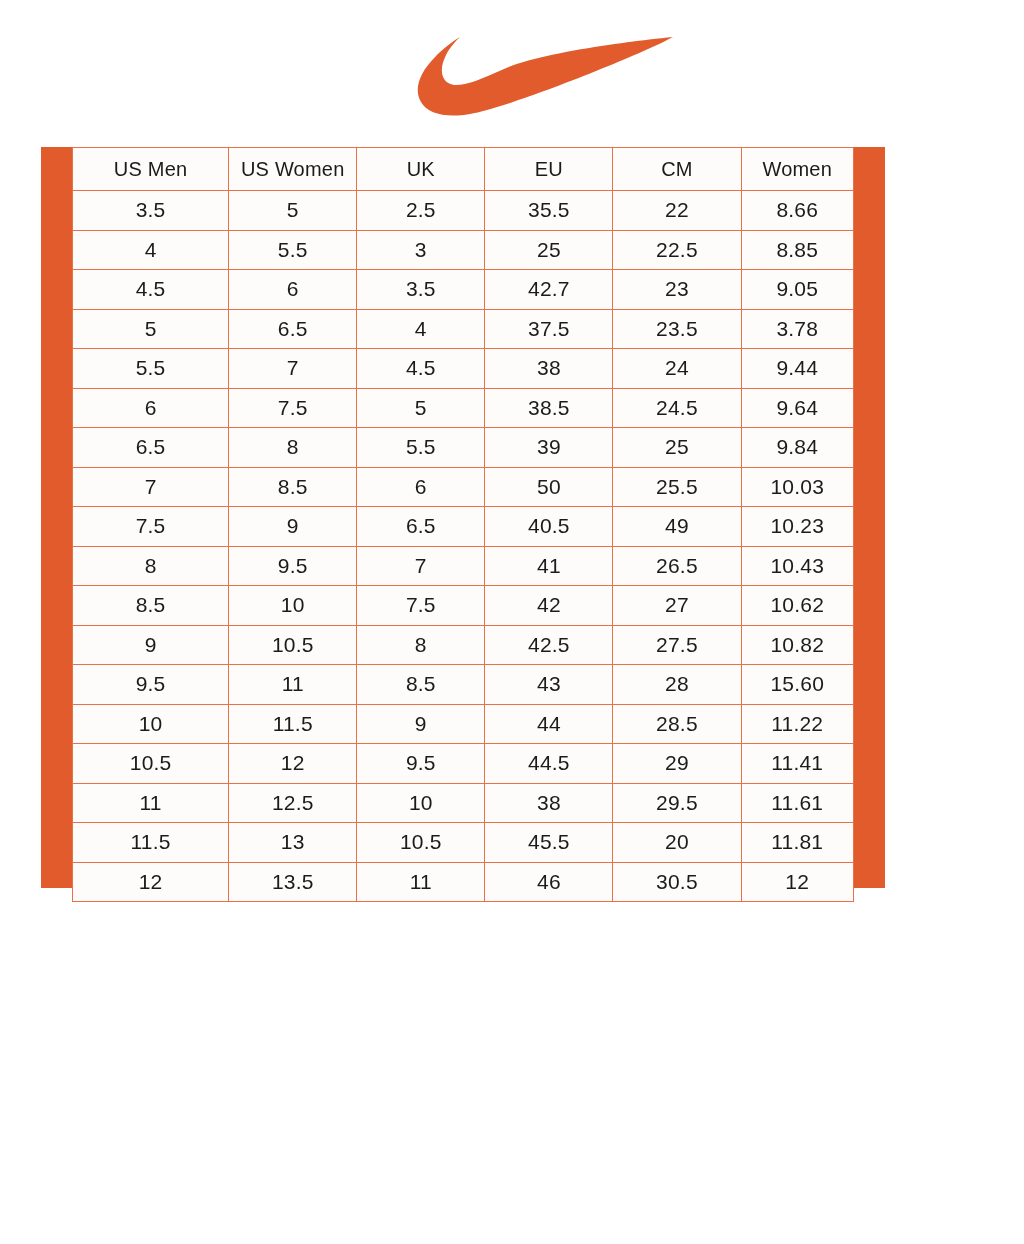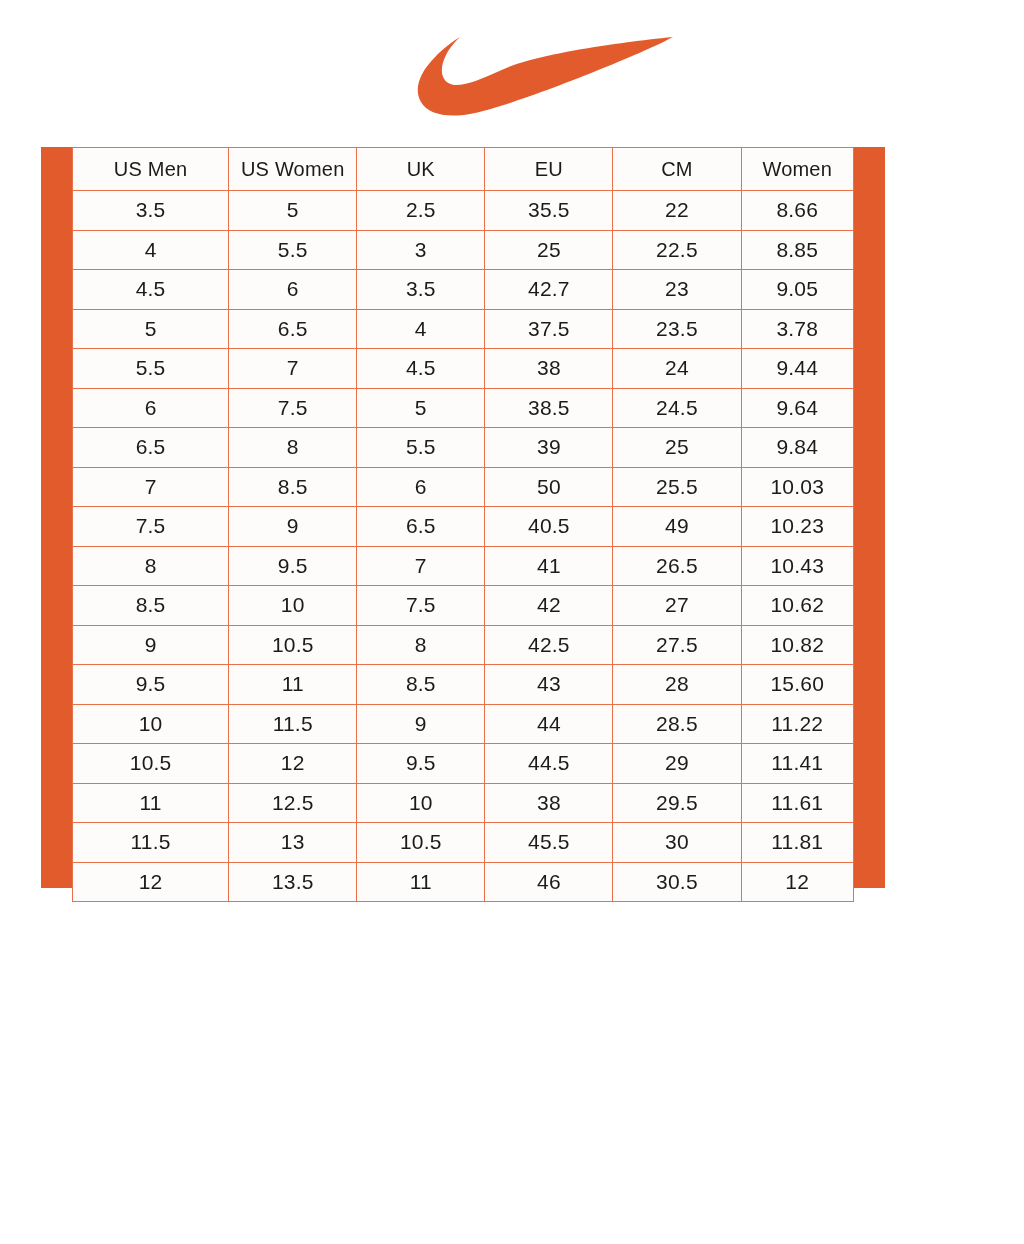--- a/index.html
+++ b/index.html
@@ -259,21 +259,21 @@
             <td>10</td>
             <td class="shift-up">38</td>
             <td class="shift-down">29.5</td>
             <td>11.61</td>
           </tr>
           <tr>
             <td>11.5</td>
             <td>13</td>
             <td>10.5</td>
             <td class="shift-up">45.5</td>
-            <td class="shift-down">30</td>
+            <td class="shift-down">20</td>
             <td>11.81</td>
           </tr>
           <tr>
             <td>12</td>
             <td>13.5</td>
             <td>11</td>
             <td class="shift-up">46</td>
             <td class="shift-down">30.5</td>
             <td>12</td>
           </tr>

